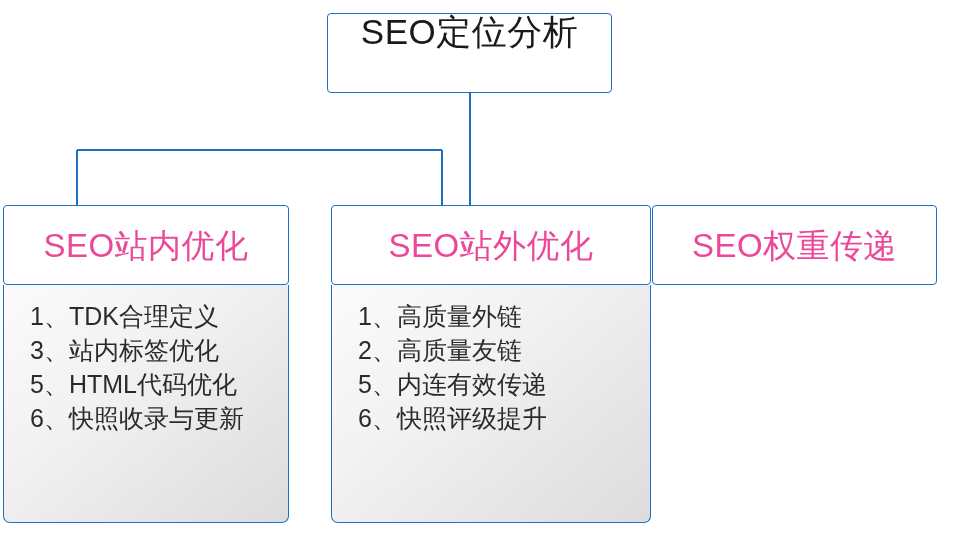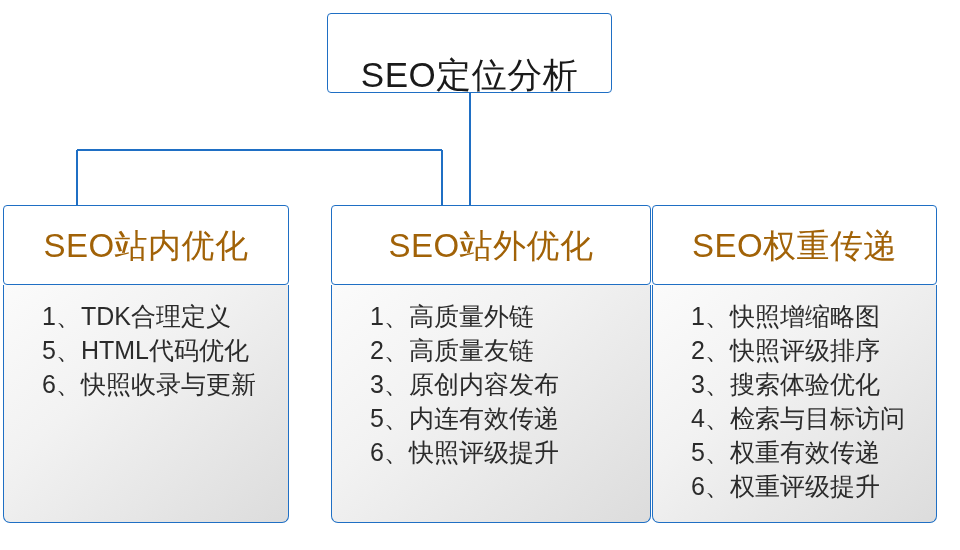--- a/index.html
+++ b/index.html
@@ -35,21 +35,21 @@
     position: absolute;
     left: 327px;
     top: 13px;
     width: 285px;
     height: 80px;
     box-sizing: border-box;
     border: 1.6px solid #1F6FC4;
     border-radius: 4px;
     background: #ffffff;
     display: flex;
-    align-items: flex-end;
+    align-items: flex-start;
     justify-content: center;
   }
   .root-label {
     font-size: 35px;
     color: #1a1a1a;
     letter-spacing: 0.5px;
     line-height: 1;
     white-space: nowrap;
   }
 
@@ -63,35 +63,35 @@
     height: 80px;
     border: 1.6px solid #1F6FC4;
     border-radius: 4px;
     background: #ffffff;
     display: flex;
     align-items: center;
     justify-content: center;
   }
   .col-head-label {
     font-size: 33px;
-    color: #a16207;
+    color: #ec4899;
     letter-spacing: 0.5px;
     line-height: 1;
     white-space: nowrap;
   }
   .col-body {
     box-sizing: border-box;
     margin-top: 0px;
     height: 238px;
     border: 1.6px solid #1F6FC4;
     border-top: none;
     border-bottom-left-radius: 7px;
     border-bottom-right-radius: 7px;
     background: linear-gradient(140deg, #fbfbfb 0%, #f2f2f2 38%, #e6e6e6 72%, #dcdcdc 100%);
-    padding: 14px 0 0 16px;
+    padding: 14px 0 0 4px;
     display: flex;
     flex-direction: column;
     align-items: flex-start;
   }
   .col-item {
     font-size: 25px;
     color: #2b2b2b;
     line-height: 34px;
     height: 34px;
     white-space: nowrap;
@@ -124,45 +124,37 @@
   <div class="root-box">
     <span class="root-label">SEO定位分析</span>
   </div>
 
   <div class="column col-1">
     <div class="col-head">
       <span class="col-head-label">SEO站内优化</span>
     </div>
     <div class="col-body">
       <div class="col-item">1、TDK合理定义</div>
+      <div class="col-item">3、站内标签优化</div>
       <div class="col-item">5、HTML代码优化</div>
       <div class="col-item">6、快照收录与更新</div>
     </div>
   </div>
 
   <div class="column col-2">
     <div class="col-head">
       <span class="col-head-label">SEO站外优化</span>
     </div>
     <div class="col-body">
       <div class="col-item">1、高质量外链</div>
       <div class="col-item">2、高质量友链</div>
-      <div class="col-item">3、原创内容发布</div>
       <div class="col-item">5、内连有效传递</div>
       <div class="col-item">6、快照评级提升</div>
     </div>
   </div>
 
   <div class="column col-3">
     <div class="col-head">
       <span class="col-head-label">SEO权重传递</span>
     </div>
-    <div class="col-body">
-      <div class="col-item">1、快照增缩略图</div>
-      <div class="col-item">2、快照评级排序</div>
-      <div class="col-item">3、搜索体验优化</div>
-      <div class="col-item">4、检索与目标访问</div>
-      <div class="col-item">5、权重有效传递</div>
-      <div class="col-item">6、权重评级提升</div>
-    </div>
   </div>
 
 </div>
 
 </body></html>

